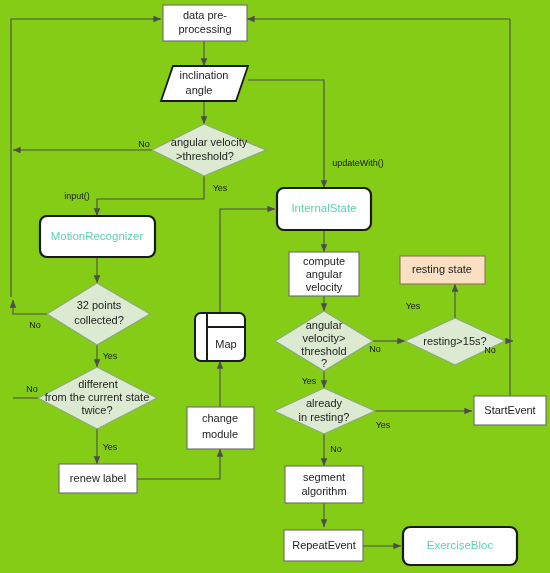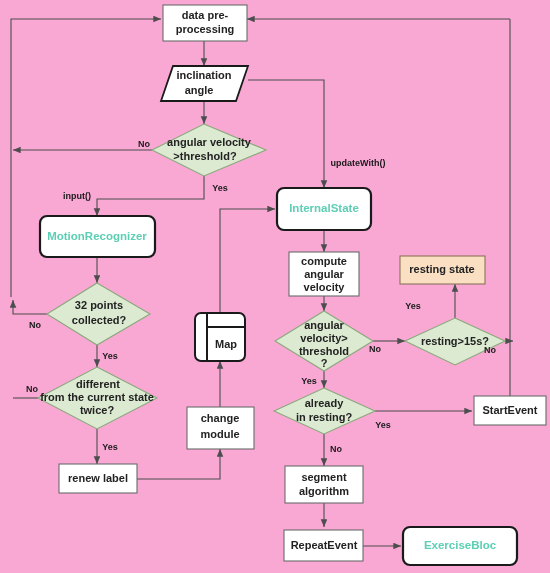--- a/index.html
+++ b/index.html
@@ -4,23 +4,22 @@
 <style>
   html, body {
     margin: 0;
     padding: 0;
     background: #ffffff;
   }
   #diagram-root {
     position: relative;
     width: 550px;
     height: 573px;
-    background: #f9a8d4;
-    font-family: "Liberation Sans", sans-serif;
-    font-weight: bold;
+    background: #84cc16;
+    font-family: "Liberation Sans", sans-serif;
   }
   svg { display: block; }
   .node-text {
     font-family: "Liberation Sans", sans-serif;
     font-size: 11px;
     fill: #222222;
     text-anchor: middle;
     dominant-baseline: middle;
   }
   .edge-label {

